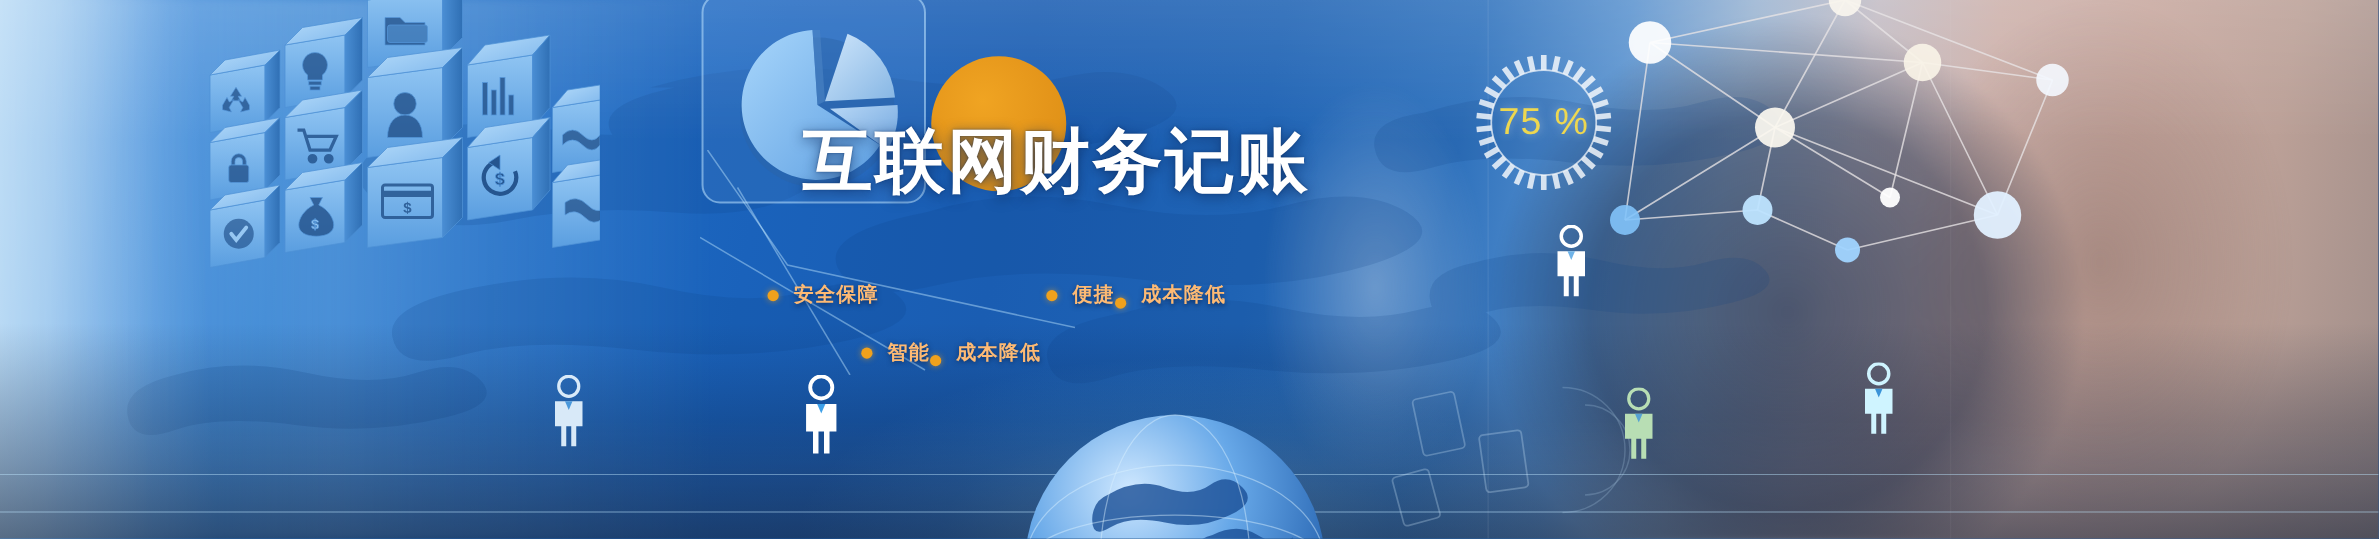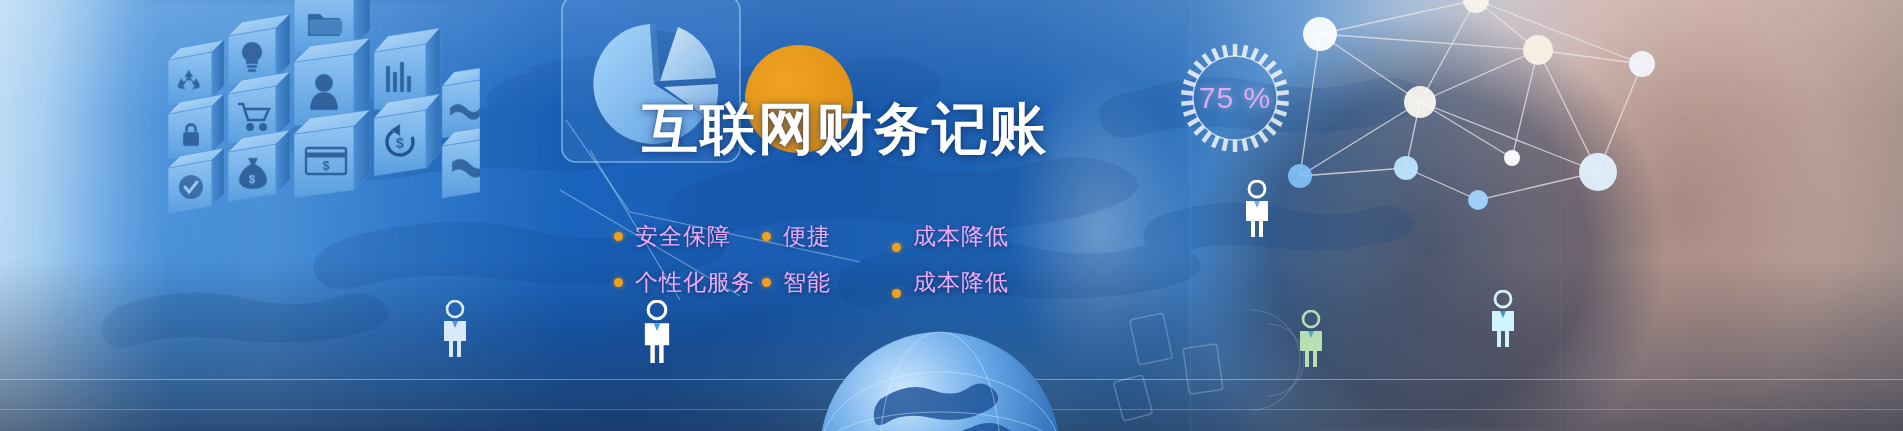--- a/index.html
+++ b/index.html
@@ -97,21 +97,21 @@
   #orange-dot {
     left:745px; top:45px; width:108px; height:108px; border-radius:50%;
     background:radial-gradient(circle at 38% 33%, #f0a422 0%, #e4951a 55%, #d88c14 100%);
   }
 
   
   #gauge { left:1175px; top:38px; width:120px; height:120px; opacity:.92; }
   #gauge svg { width:100%; height:100%; display:block; }
   #gauge .gv {
     position:absolute; inset:0; display:flex; align-items:center; justify-content:center;
-    color:#f0abfc; font-size:30px; letter-spacing:1px; font-weight:400;
+    color:#fde047; font-size:30px; letter-spacing:1px; font-weight:400;
     text-shadow:0 0 8px rgba(255,255,255,.45);
   }
 
   
   #mesh { left:1280px; top:-14px; width:400px; height:230px; }
   #mesh svg { width:100%; height:100%; display:block; }
 
   
   #globe { left:790px; top:300px; width:300px; height:170px; }
   #globe svg { width:100%; height:100%; display:block; }
@@ -143,26 +143,26 @@
 
   #features { position:absolute; left:614px; top:213px; width:420px; }
   .frow { display:flex; align-items:center; height:46px; }
   .fitem { display:flex; align-items:center; white-space:nowrap; }
   .fitem .dot {
     width:9px; height:9px; border-radius:50%; background:#f0a11c;
     margin-right:12px; flex:0 0 auto;
     box-shadow:0 0 5px rgba(240,161,28,.6);
   }
   .fitem .flabel {
-    font-size:23px; font-weight:normal; color:#f0abfc; letter-spacing:1px;
+    font-size:16px; font-weight:bold; color:#fdba74; letter-spacing:1px;
     text-shadow:0 1px 4px rgba(8,35,80,.75);
   }
   
   .col1 { width:148px; }
-  .col2 { width:130px; }
+  .col2 { width:130px;justify-content:flex-end; }
   .col3 { width:auto;align-items:flex-end; }
 </style>
 </head>
 <body>
 
 <div id="banner">
 
   <div class="layer bg-base"></div>
   <div class="layer bg-cup-left"></div>
   <div class="layer bg-cup-right"></div>
@@ -535,24 +535,20 @@
         <div class="fitem col2">
           <span class="dot"></span>
           <span class="flabel">便捷</span>
         </div>
         <div class="fitem col3">
           <span class="dot"></span>
           <span class="flabel">成本降低</span>
         </div>
       </div>
       <div class="frow">
-        <div class="fitem col1">
-          <span class="dot"></span>
-          <span class="flabel">个性化服务</span>
-        </div>
         <div class="fitem col2">
           <span class="dot"></span>
           <span class="flabel">智能</span>
         </div>
         <div class="fitem col3">
           <span class="dot"></span>
           <span class="flabel">成本降低</span>
         </div>
       </div>
     </div>

